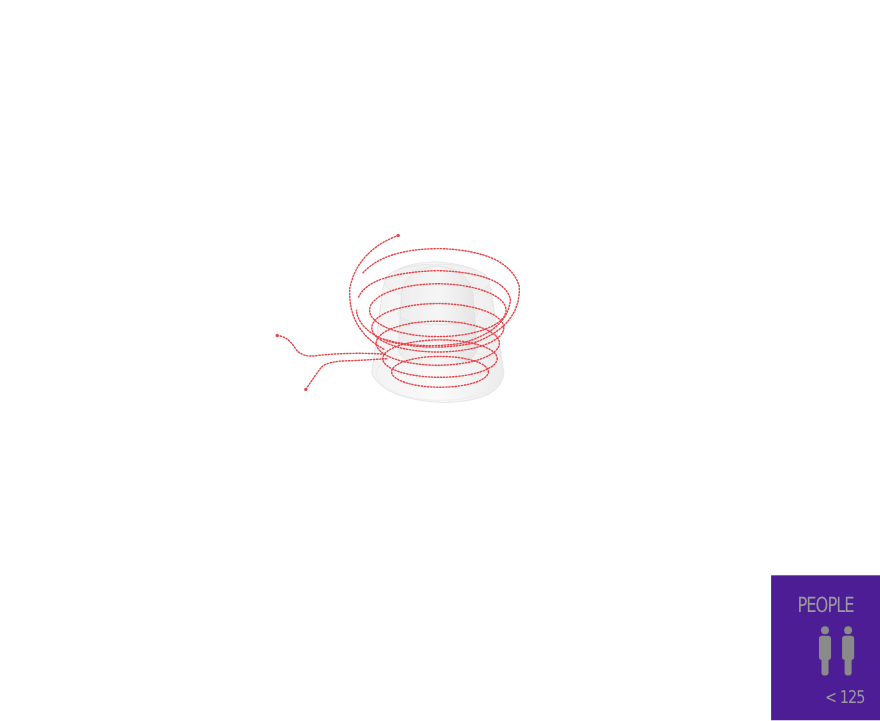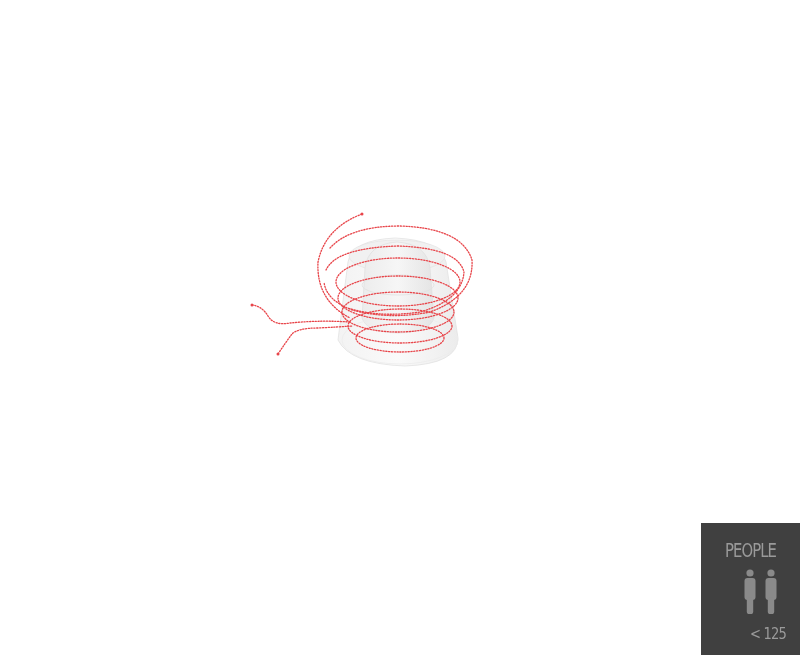--- a/index.html
+++ b/index.html
@@ -11,21 +11,21 @@
       font-family: "Liberation Sans", sans-serif;
     }
     #scene {
       position: absolute; left: 0; top: 0;
       width: 800px; height: 655px;
     }
     .legend-panel {
       position: absolute;
       left: 701px; top: 523px;
       width: 99px; height: 132px;
-      background: #404040;
+      background: #4c1d95;
       box-sizing: border-box;
     }
     .legend-title {
       position: absolute;
       left: 0; right: 0; top: 16px;
       text-align: center;
       color: #9a9a9a;
       font-family: "DejaVu Sans", sans-serif;
       font-size: 19px;
       letter-spacing: -1.2px;

